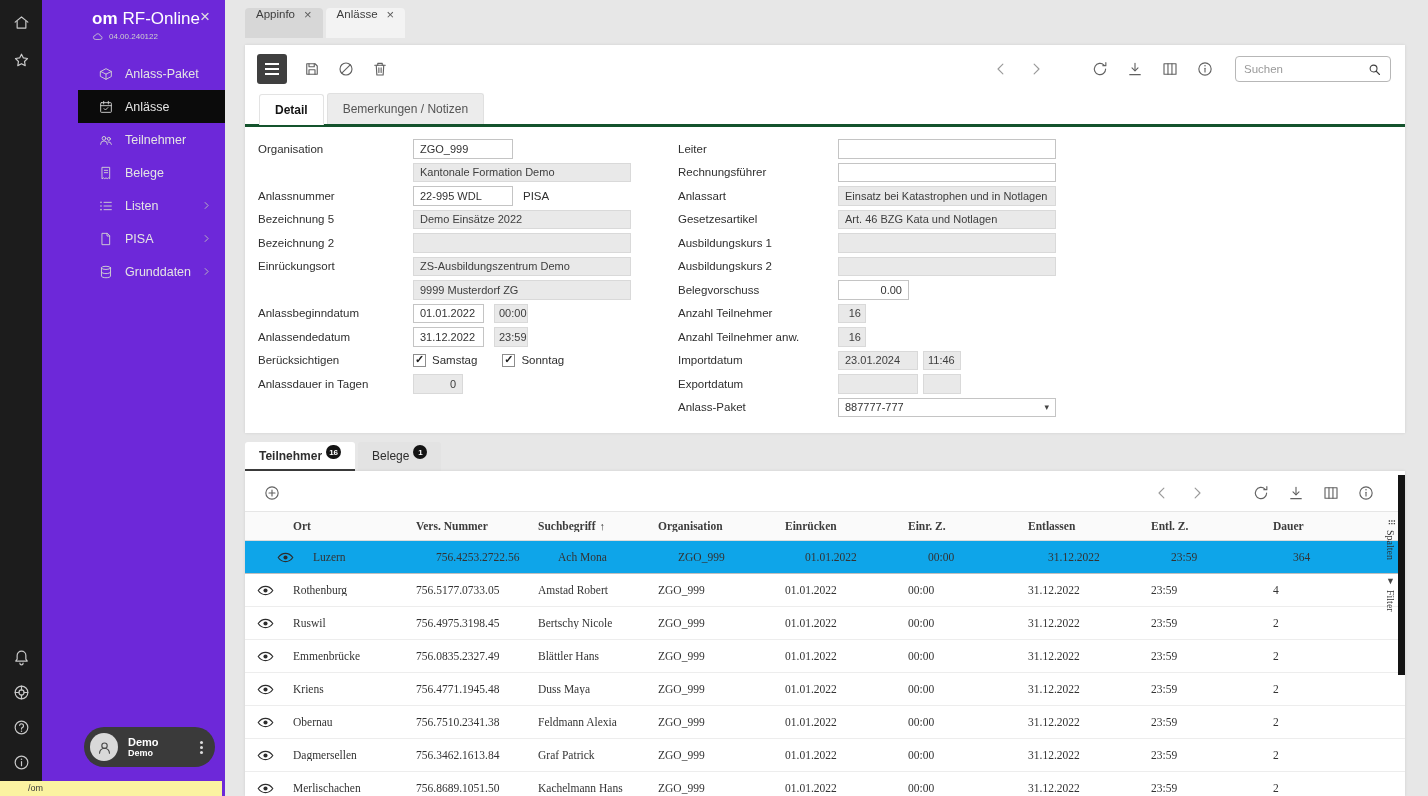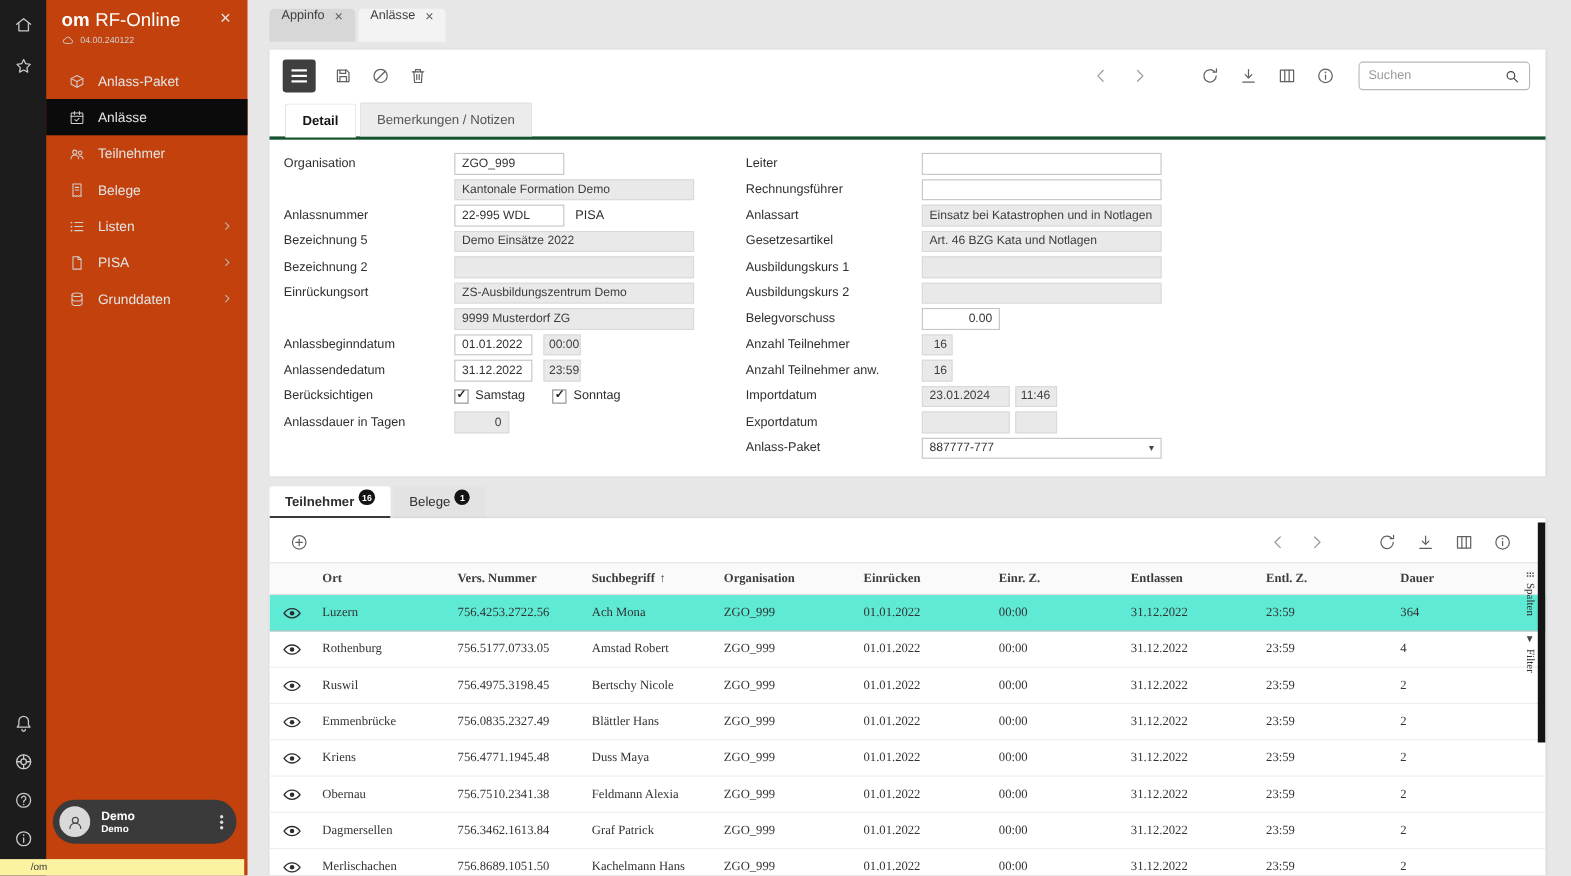--- a/index.html
+++ b/index.html
@@ -2,21 +2,21 @@
 <html><head>
 <meta charset="utf-8">
 <style>
   * { margin:0; padding:0; box-sizing:border-box; }
   html,body { width:1428px; height:796px; overflow:hidden; font-family:"Liberation Sans",sans-serif; background:#e7e7e7; }
   svg { display:block; fill:none; stroke-linecap:round; stroke-linejoin:round; }
 
   .screen { position:relative; width:1428px; height:796px; display:flex; }
 
   
-  .sidebar { position:relative; width:225px; height:100%; background:#c2410c; display:flex; flex-shrink:0; }
+  .sidebar { position:relative; width:225px; height:100%; background:#6d28d9; display:flex; flex-shrink:0;gap:36px; }
   .rail { width:42px; background:#1c1c1c; display:flex; flex-direction:column; align-items:center; padding:13px 0 24px; }
   .rail-top { display:flex; flex-direction:column; gap:19px; align-items:center; }
   .rail-spacer { flex:1; }
   .rail-bottom { display:flex; flex-direction:column; gap:16px; align-items:center; }
   .ric { cursor:pointer; }
   .ric svg { width:19px; height:19px; stroke:#c9c9c9; stroke-width:1.5; color:#c9c9c9; }
 
   .side-main { flex:1; display:flex; flex-direction:column; position:relative; }
   .side-header { padding:9px 12px 0 14px; color:#fff; position:relative; }
   .brand { font-size:17px; display:flex; align-items:baseline; gap:5px; }
@@ -94,21 +94,21 @@
   .gtab { display:flex; align-items:flex-start; gap:4px; padding:7px 14px 6px; font-size:12px; background:#e3e3e3; color:#2e2e2e; border-radius:3px 3px 0 0; cursor:pointer; }
   .gtab.active { background:#fff; font-weight:700; border-bottom:2px solid #3c3c3c; }
   .badge { min-width:14px; height:14px; border-radius:8px; background:#141414; color:#fff; font-size:8px; font-weight:700; display:flex; align-items:center; justify-content:center; padding:0 3px; transform:translateY(-4px); }
 
   .grid-card { flex:1; position:relative; padding-top:4px; overflow:hidden;font-family:Liberation Serif, serif; }
   .toolbar2 { display:flex; align-items:center; height:36px; padding:0 30px 0 18px; }
   .t2-right { margin-left:auto; display:flex; gap:17px; align-items:center; }
 
   .grow { display:grid; grid-template-columns:40px 123px 122px 120px 127px 123px 120px 123px 122px 1fr; align-items:center; height:33px; border-bottom:1px solid #ededed; font-size:11.5px; color:#333; }
   .grow.header { height:30px; background:#fafafa; color:#3c3c3c; font-weight:700; border-top:1px solid #e6e6e6; border-bottom:1px solid #dcdcdc; }
-  .grow.selected { background:#5eead4; border-bottom-color:#bfbfbf; }
+  .grow.selected { background:#0ea5e9; border-bottom-color:#bfbfbf;padding-left:20px; }
   .gcell { padding-left:8px; white-space:nowrap; overflow:hidden; }
   .eye-col { display:flex; justify-content:center; padding-left:0; }
   .eye { cursor:pointer; }
   .eye svg { width:19px; height:19px; stroke:#2d2d2d; stroke-width:1.5; color:#2d2d2d; }
   .sort { margin-left:4px; font-size:11px; }
 
   .vscroll { position:absolute; right:0; top:4px; width:7px; height:200px; background:#141414; cursor:pointer; }
   .vtabs { position:absolute; right:9px; top:48px; display:flex; flex-direction:column; gap:16px; }
   .vtab { writing-mode:vertical-rl; font-size:10px; color:#2e2e2e; display:flex; align-items:center; gap:4px; cursor:pointer; }
   .vtab .vicon { font-size:9px; color:#444; }

